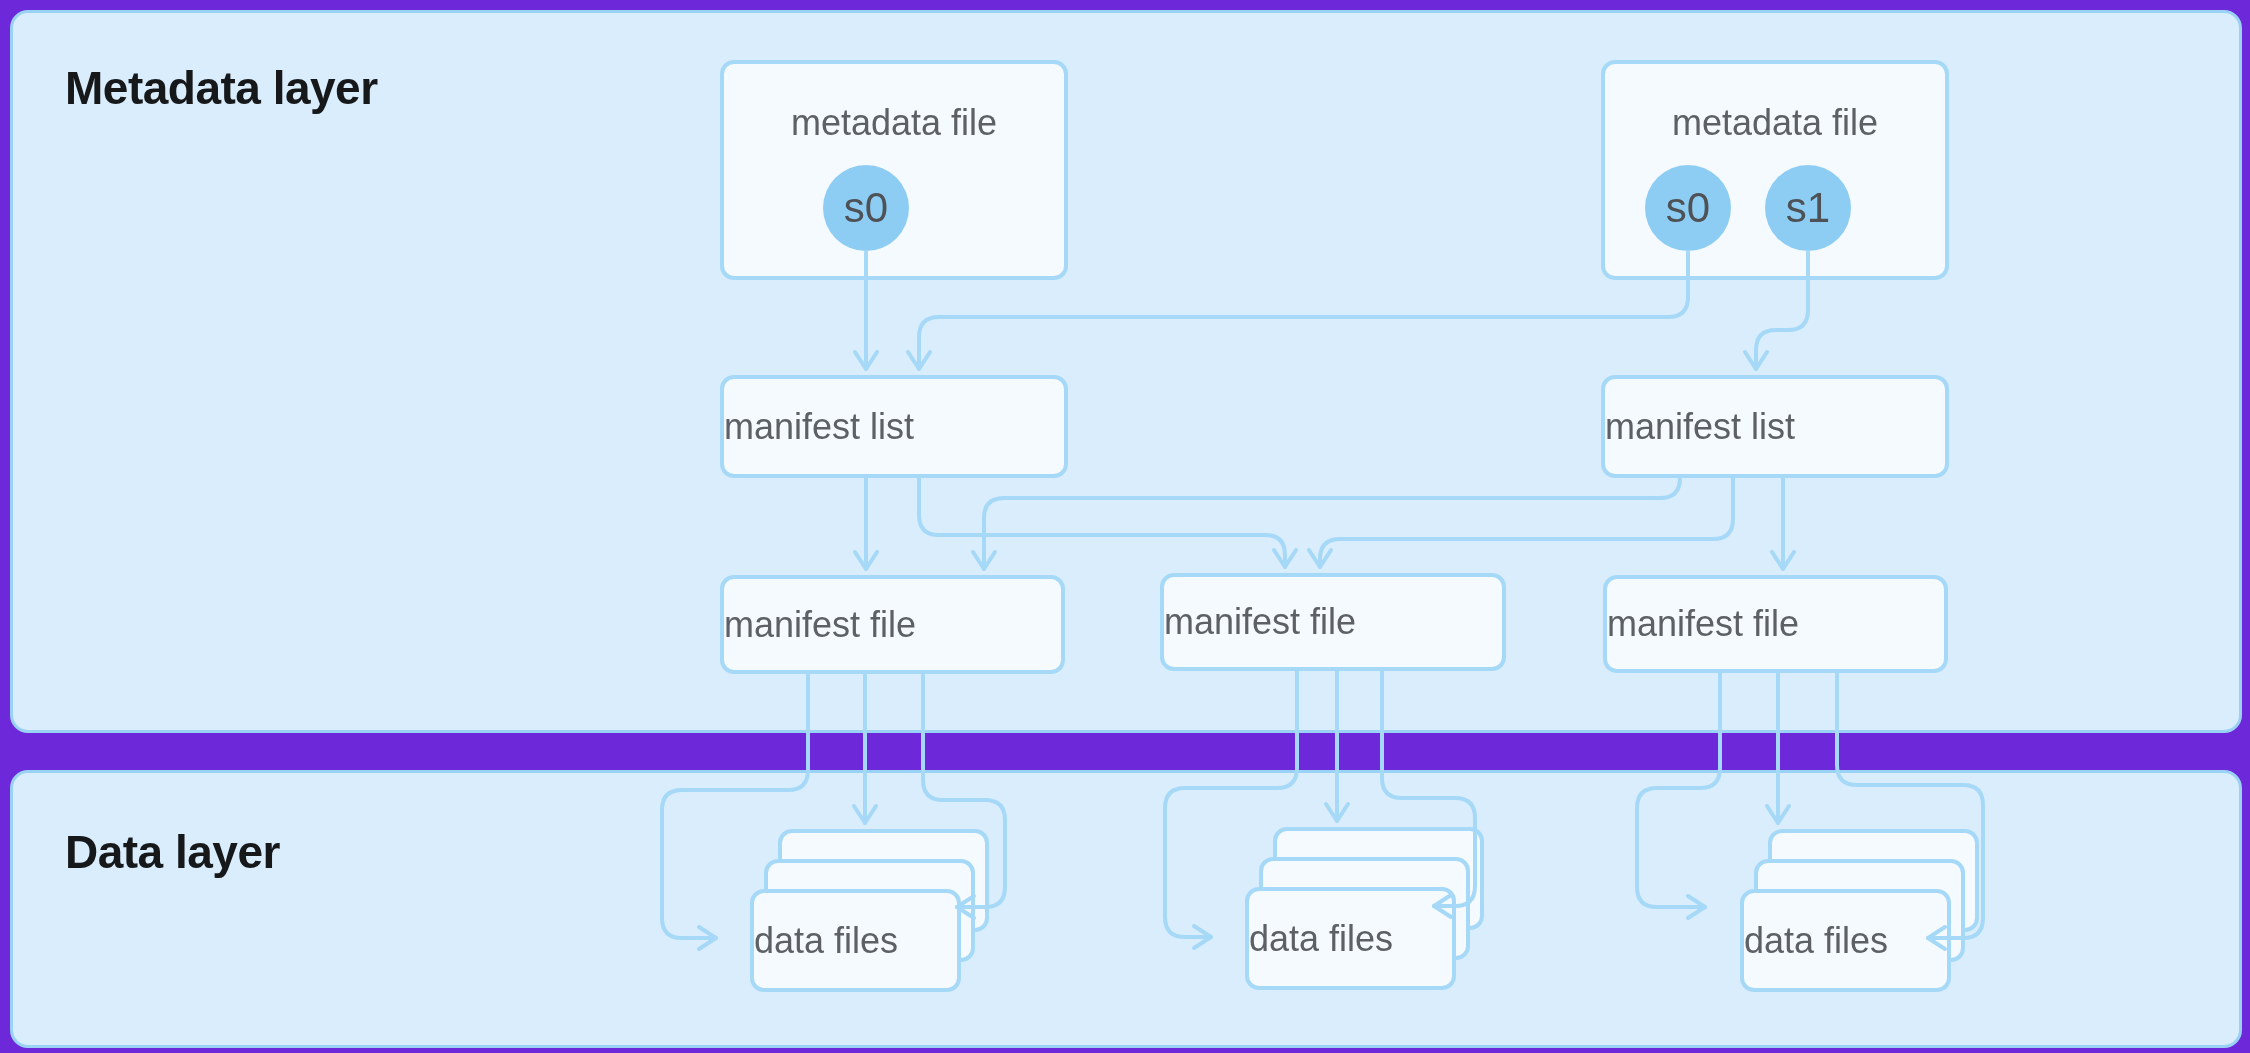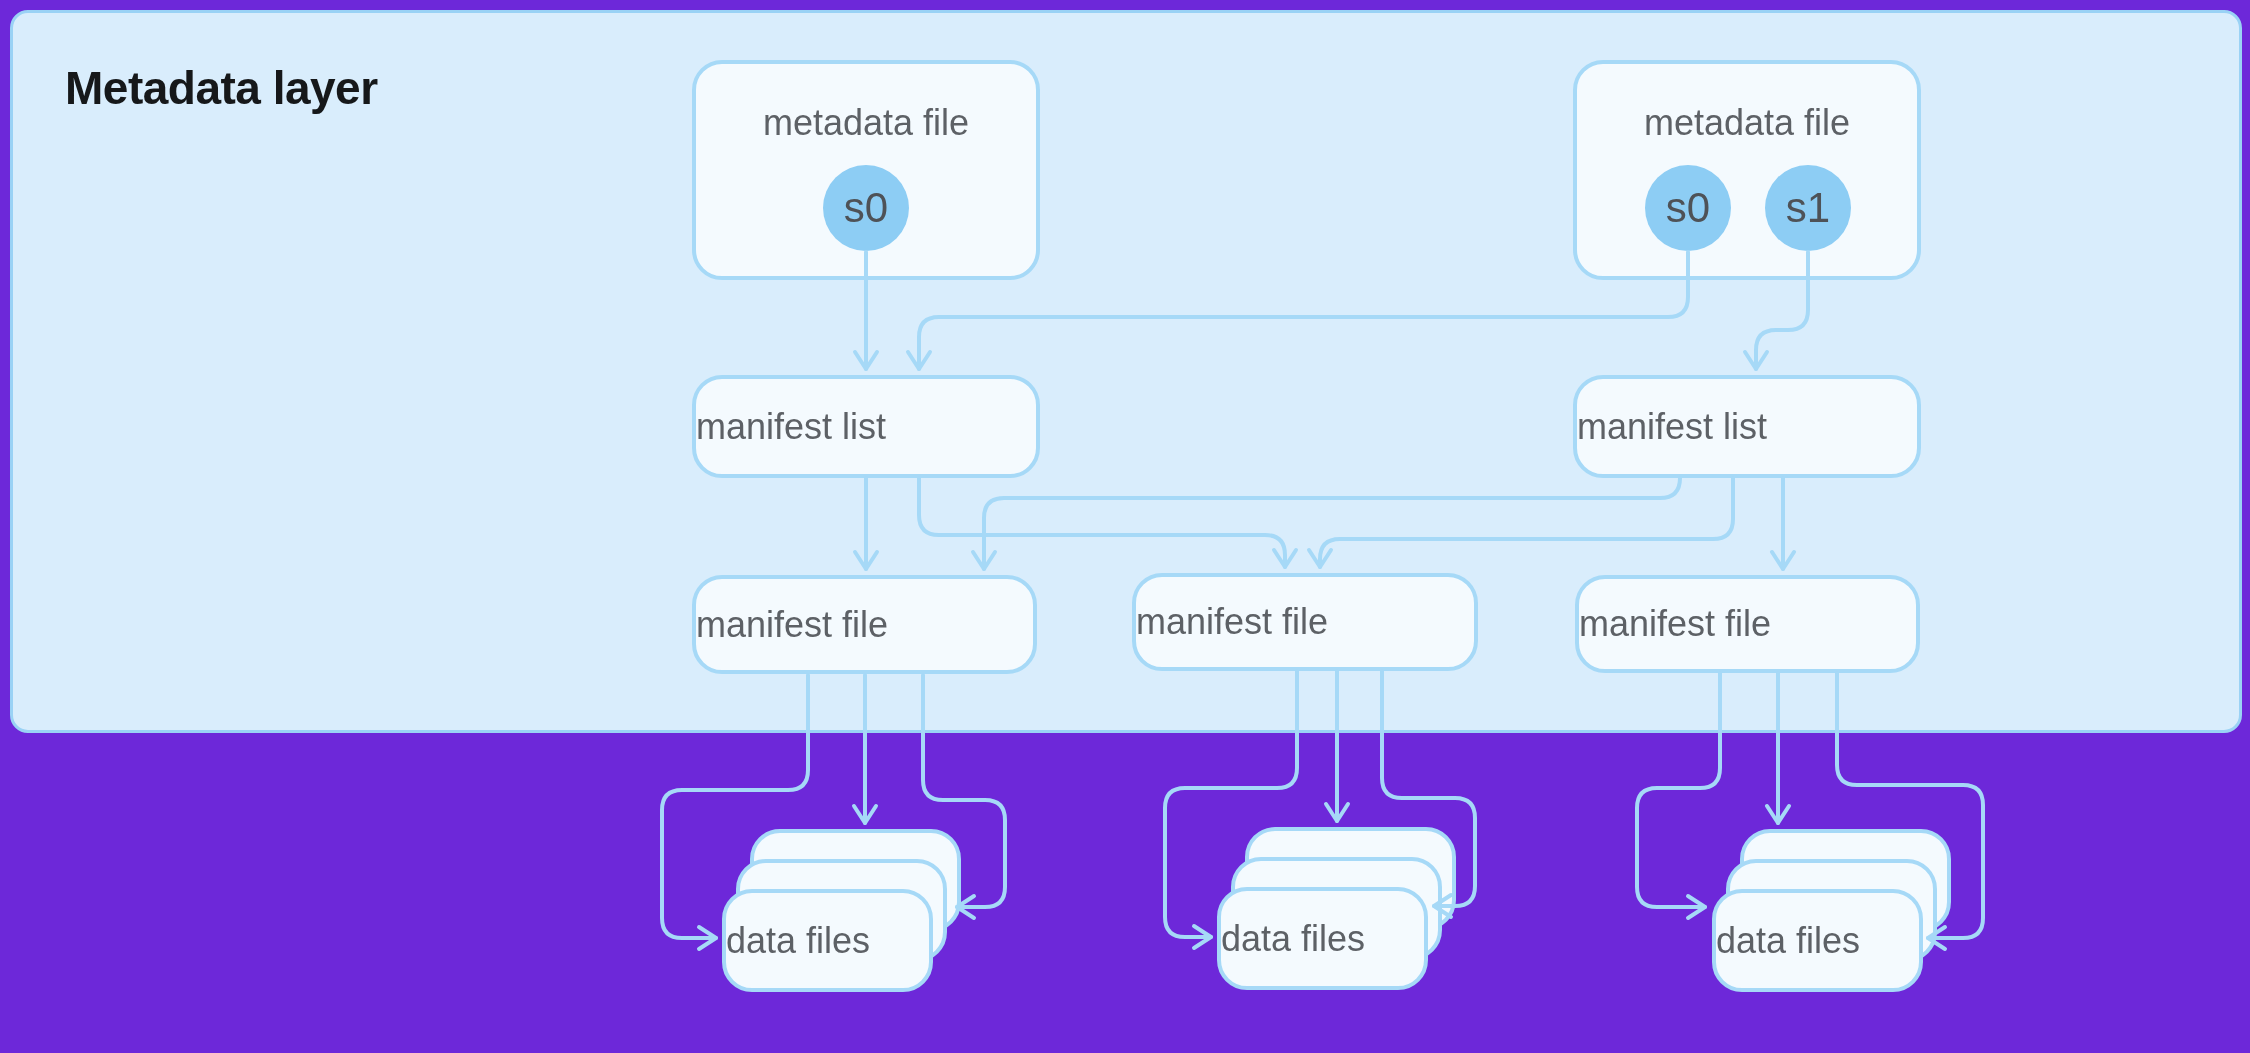--- a/index.html
+++ b/index.html
@@ -31,23 +31,24 @@
     font-weight: bold;
     letter-spacing: -0.5px;
     color: #16181a;
   }
   .layer-title-metadata { left: 52px; top: 48px; }
   .layer-title-data     { left: 52px; top: 52px; }
   .node {
     position: absolute;
     background: #f4fafe;
     border: 4px solid #a6d9f7;
-    border-radius: 30px;
+    border-radius: 14px;
     box-sizing: border-box;
     z-index: 2;
+    margin-left: 28px;
   }
   .node-label {
     font-size: 36px;
     color: #5d6166;
     white-space: nowrap;
   }
   .center-label {
     display: flex;
     align-items: center;
     justify-content: flex-start;
@@ -88,20 +89,23 @@
 </style>
 </head>
 <body>
 
 <div class="canvas">
 
   <section class="panel panel-metadata">
     <h2 class="layer-title layer-title-metadata">Metadata layer</h2>
   </section>
 
+  <section class="panel panel-data">
+    <h2 class="layer-title layer-title-data">Data layer</h2>
+  </section>
 
   <div class="node" style="left:692px; top:60px; width:348px; height:220px;">
     <div class="node-label metadata-file-label">metadata file</div>
   </div>
   <div class="snapshot" style="left:823px; top:165px;">s0</div>
 
   <div class="node" style="left:1573px; top:60px; width:348px; height:220px;">
     <div class="node-label metadata-file-label">metadata file</div>
   </div>
   <div class="snapshot" style="left:1645px; top:165px;">s0</div>

